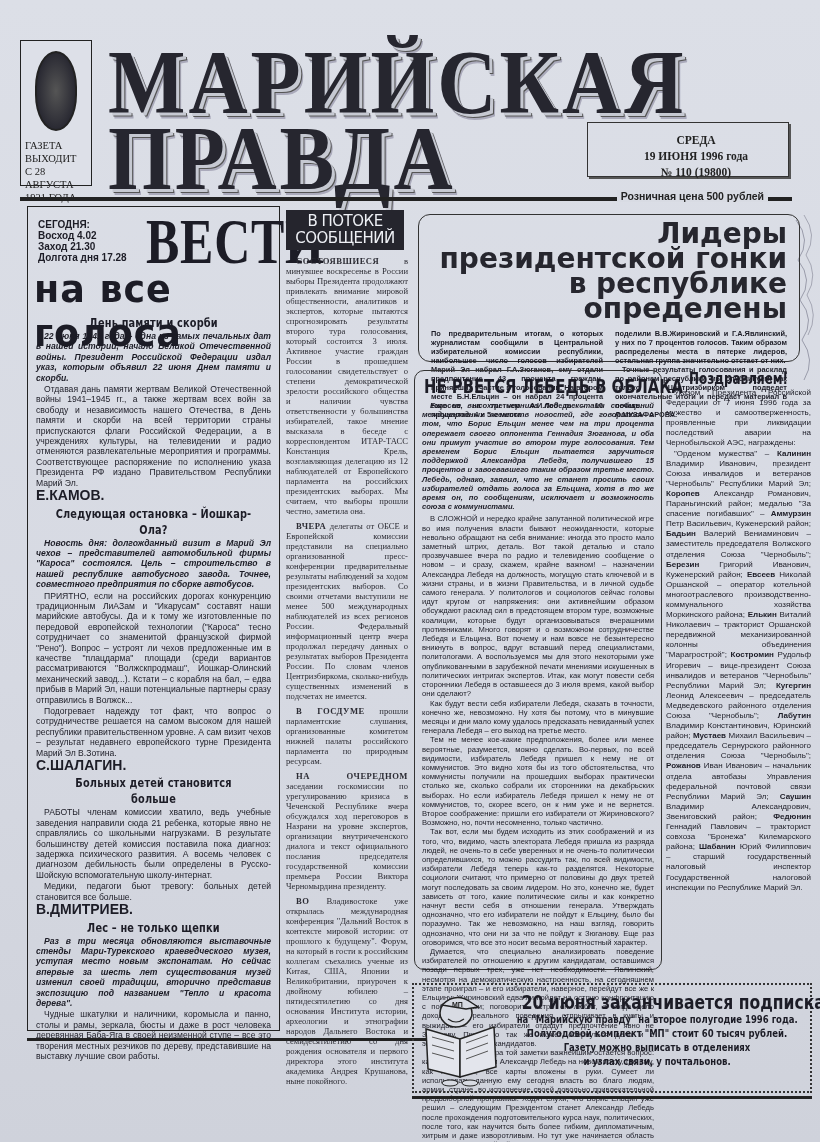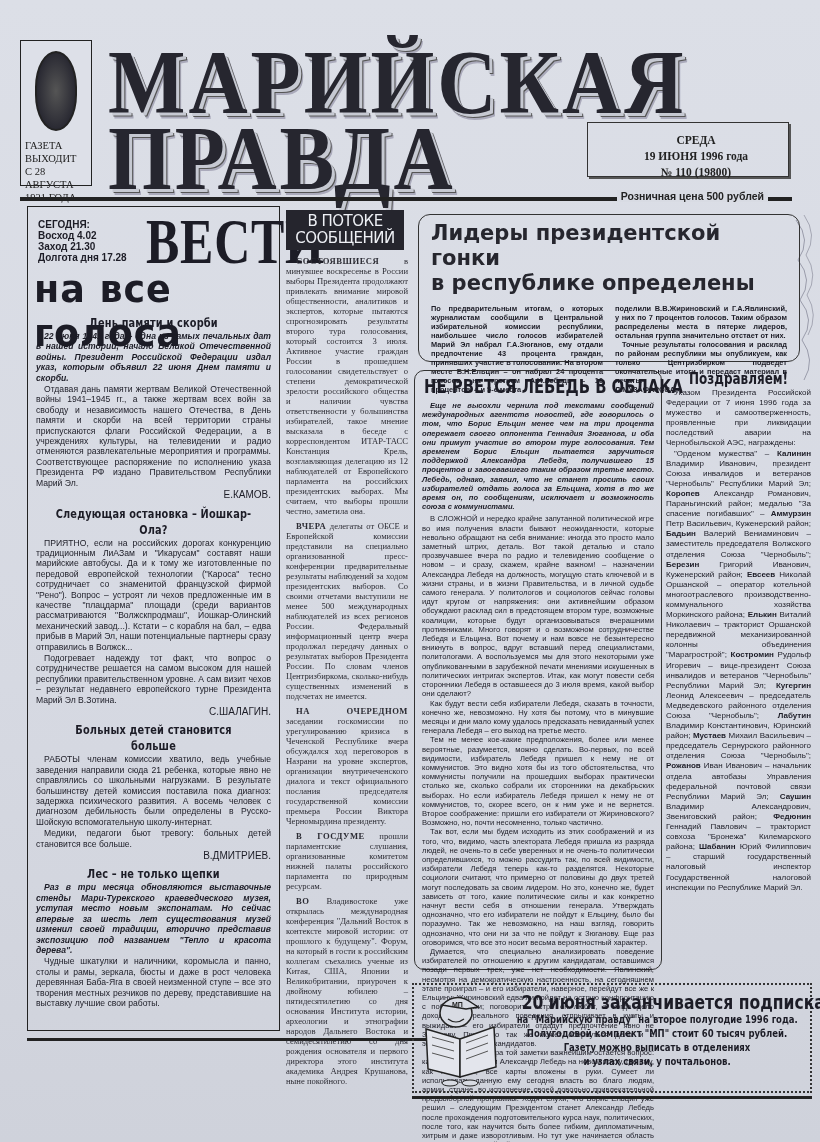--- a/index.html
+++ b/index.html
@@ -67,41 +67,41 @@
   .vesti-sub {
     position: absolute; left: 6px; top: 60px; font-family: "DejaVu Sans", sans-serif; font-weight: bold;
     font-size: 38px; line-height: 44px; letter-spacing: 1px; transform: scaleX(0.96); transform-origin: left top;
   }
   .left-body { position: absolute; left: 8px; right: 8px; top: 108px; }
   .art-h {
     font-family: "DejaVu Sans", sans-serif; font-weight: bold; font-size: 11.5px; text-align: center;
     line-height: 16px; transform: scaleX(0.85); letter-spacing: 0.2px;
   }
   .lede { font-style: italic; font-weight: bold; text-align: justify; text-indent: 8px; margin-bottom: 1px; }
-  .byline { text-align: right; font-weight: normal; font-size: 10px; margin: 2px 0 5px; }
+  .byline { font-weight: bold; font-size: 14px; margin: 2px 0 5px; }
 
   
   .news-col {
     position: absolute; left: 282px; top: 206px; width: 126px; height: 850px;
     font-family: "Liberation Serif", serif; font-size: 8.6px; line-height: 10px; color: #2b2b33;
   }
   .news-head {
     background: #25252d; color: #eef0f5; text-align: center; font-family: "DejaVu Sans", sans-serif;
     font-size: 15px; line-height: 17px; padding: 3px 2px; letter-spacing: -0.5px; margin: 4px 0 6px 4px; width: 118px;
   }
   .news-col p { text-align: justify; text-indent: 10px; margin-bottom: 5px; padding-left: 4px; }
   .news-col .cap { font-weight: bold; letter-spacing: 0.5px; }
 
   
   .leaders {
     position: absolute; left: 418px; top: 214px; width: 382px; height: 148px;
     border: 1.5px solid #333; border-radius: 12px; padding: 6px 12px;
   }
   .leaders h2 {
-    text-align: left; font-family: "DejaVu Sans", sans-serif; font-size: 21px; line-height: 25px; font-weight: bold; color: #26262e;
+    text-align: right; font-family: "DejaVu Sans", sans-serif; font-size: 28px; line-height: 25px; font-weight: bold; color: #26262e;
   }
   .leaders .cols { display: flex; gap: 12px; margin-top: 8px; font-size: 7.4px; line-height: 9px; font-weight: bold; }
   .leaders .cols div { flex: 1; text-align: justify; }
   .leaders .sig { text-align: right; }
 
   
   .lebed {
     position: absolute; left: 414px; top: 370px; width: 248px; height: 600px;
     border: 1.5px solid #333; border-radius: 10px; padding: 4px 7px;
     font-size: 7.6px; line-height: 9.2px;
@@ -181,20 +181,21 @@
 
       <div>
         <div class="art-h">День памяти и скорби</div>
         <p class="lede">22 июня 1941 года – одна из самых печальных дат в нашей истории, начало Великой Отечественной войны. Президент Российской Федерации издал указ, которым объявил 22 июня Днем памяти и скорби.</p>
         <p>Отдавая дань памяти жертвам Великой Отечественной войны 1941–1945 гг., а также жертвам всех войн за свободу и независимость нашего Отечества, в День памяти и скорби на всей территории страны приспускаются флаги Российской Федерации, а в учреждениях культуры, на телевидении и радио отменяются развлекательные мероприятия и программы. Соответствующее распоряжение по исполнению указа Президента РФ издано Правительством Республики Марий Эл.</p>
         <div class="byline">Е.КАМОВ.</div>
       </div>
 
       <div>
         <div class="art-h">Следующая остановка – Йошкар-Ола?</div>
+        <p class="lede">Новость дня: долгожданный визит в Марий Эл чехов – представителей автомобильной фирмы "Кароса" состоялся. Цель – строительство в нашей республике автобусного завода. Точнее, совместного предприятия по сборке автобусов.</p>
         <p>ПРИЯТНО, если на российских дорогах конкуренцию традиционным ЛиАЗам и "Икарусам" составят наши марийские автобусы. Да и к тому же изготовленные по передовой европейской технологии ("Кароса" тесно сотрудничает со знаменитой французской фирмой "Рено"). Вопрос – устроят ли чехов предложенные им в качестве "плацдарма" площади (среди вариантов рассматриваются "Волжскпродмаш", Йошкар-Олинский механический завод...). Кстати – с корабля на бал, – едва прибыв в Марий Эл, наши потенциальные партнеры сразу отправились в Волжск...</p>
         <p>Подогревает надежду тот факт, что вопрос о сотрудничестве решается на самом высоком для нашей республики правительственном уровне. А сам визит чехов – результат недавнего европейского турне Президента Марий Эл В.Зотина.</p>
         <div class="byline">С.ШАЛАГИН.</div>
       </div>
 
       <div>
         <div class="art-h">Больных детей становится больше</div>
         <p>РАБОТЫ членам комиссии хватило, ведь учебные заведения направили сюда 21 ребенка, которые явно не справлялись со школьными нагрузками. В результате большинству детей комиссия поставила пока диагноз: задержка психического развития. А восемь человек с диагнозом дебильность были определены в Русско-Шойскую вспомогательную школу-интернат.</p>
         <p>Медики, педагоги бьют тревогу: больных детей становится все больше.</p>
         <div class="byline">В.ДМИТРИЕВ.</div>
@@ -211,22 +212,22 @@
   </div>
   <div class="bottom-rule" style="left:27px;top:1038px;width:400px;"></div>
 
   <div class="news-col">
     <div class="news-head">
       <div>В ПОТОКЕ</div>
       <div>СООБЩЕНИЙ</div>
     </div>
     <p><span class="cap">СОСТОЯВШИЕСЯ</span><span> в минувшее воскресенье в России выборы Президента продолжают привлекать внимание мировой общественности, аналитиков и экспертов, которые пытаются спрогнозировать результаты второго тура голосования, который состоится 3 июля. Активное участие граждан России в прошедшем голосовании свидетельствует о степени демократической зрелости российского общества и наличии чувства ответственности у большинства избирателей, такое мнение высказала в беседе с корреспондентом ИТАР-ТАСС Констанция Крель, возглавляющая делегацию из 12 наблюдателей от Европейского парламента на российских президентских выборах. Мы считаем, что выборы прошли честно, заметила она.</span></p>
     <p><span class="cap">ВЧЕРА</span><span> делегаты от ОБСЕ и Европейской комиссии представили на специально организованной пресс-конференции предварительные результаты наблюдений за ходом президентских выборов. Со своими отчетами выступили не менее 500 международных наблюдателей из всех регионов России. Федеральный информационный центр вчера продолжал передачу данных о результатах выборов Президента России. По словам членов Центризбиркома, сколько-нибудь существенных изменений в подсчетах не имеется.</span></p>
+    <p><span class="cap">В ГОСДУМЕ</span><span> прошли парламентские слушания, организованные комитетом нижней палаты российского парламента по природным ресурсам.</span></p>
     <p><span class="cap">НА ОЧЕРЕДНОМ</span><span> заседании госкомиссии по урегулированию кризиса в Чеченской Республике вчера обсуждался ход переговоров в Назрани на уровне экспертов, организации внутричеченского диалога и текст официального послания председателя государственной комиссии премьера России Виктора Черномырдина президенту.</span></p>
-    <p><span class="cap">В ГОСДУМЕ</span><span> прошли парламентские слушания, организованные комитетом нижней палаты российского парламента по природным ресурсам.</span></p>
     <p><span class="cap">ВО</span><span> Владивостоке уже открылась международная конференция "Дальний Восток в контексте мировой истории: от прошлого к будущему". Форум, на который в гости к российским коллегам съехались ученые из Китая, США, Японии и Великобритании, приурочен к двойному юбилею – пятидесятилетию со дня основания Института истории, археологии и этнографии народов Дальнего Востока и семидесятилетию со дня рождения основателя и первого директора этого института академика Андрея Крушанова, ныне покойного.</span></p>
 
   </div>
 
   <div class="leaders">
     <h2>
       <div>Лидеры президентской гонки</div>
       <div>в республике определены</div>
     </h2>
     <div class="cols">

